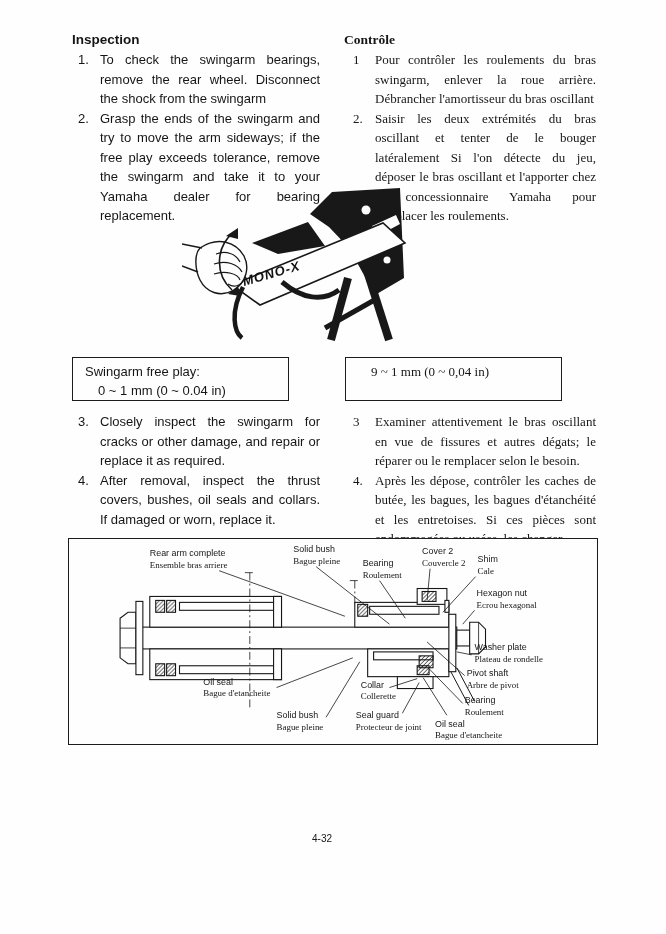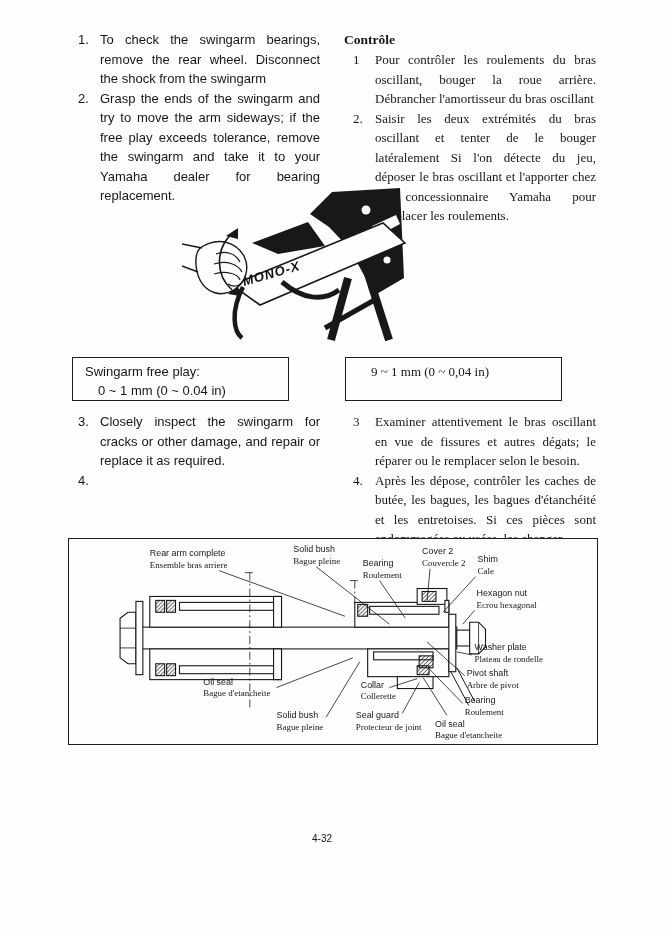--- a/index.html
+++ b/index.html
@@ -43,35 +43,36 @@
   }
   .decal{font-family:"Liberation Sans",sans-serif;font-weight:bold;font-style:italic;
     font-size:13px;letter-spacing:1px;fill:#111;}
 </style>
 </head>
 <body>
 
 <div class="page">
 
   <section class="col en" style="left:72px;top:30px;width:248px;">
+    <h2>Inspection</h2>
     <div class="li">
       <span class="num">1.</span>
       <div class="txt">To check the swingarm bearings, remove the rear wheel. Disconnect the shock from the swingarm</div>
     </div>
     <div class="li">
       <span class="num">2.</span>
       <div class="txt">Grasp the ends of the swingarm and try to move the arm sideways; if the free play exceeds tolerance, remove the swingarm and take it to your Yamaha dealer for bearing replacement.</div>
     </div>
   </section>
 
   <section class="col fr" style="left:344px;top:30px;width:252px;">
     <h2>Contrôle</h2>
     <div class="li">
       <span class="num">1</span>
-      <div class="txt">Pour contrôler les roulements du bras oscillant, bouger la roue arrière. Débrancher l'amortisseur du bras oscillant</div>
+      <div class="txt">Pour contrôler les roulements du bras swingarm, enlever la roue arrière. Débrancher l'amortisseur du bras oscillant</div>
     </div>
     <div class="li">
       <span class="num">2.</span>
       <div class="txt">Saisir les deux extrémités du bras oscillant et tenter de le bouger latéralement Si l'on détecte du jeu, déposer le bras oscillant et l'apporter chez le concessionnaire Yamaha pour remplacer les roulements.</div>
     </div>
   </section>
 
   <figure class="photo">
     <svg viewBox="0 0 292 160">
 
@@ -114,20 +115,21 @@
     <div class="val">9 ~ 1 mm (0 ~ 0,04 in)</div>
   </div>
 
   <section class="col en" style="left:72px;top:412px;width:248px;">
     <div class="li">
       <span class="num">3.</span>
       <div class="txt">Closely inspect the swingarm for cracks or other damage, and repair or replace it as required.</div>
     </div>
     <div class="li">
       <span class="num">4.</span>
+      <div class="txt">After removal, inspect the thrust covers, bushes, oil seals and collars. If damaged or worn, replace it.</div>
     </div>
   </section>
 
   <section class="col fr" style="left:344px;top:412px;width:252px;">
     <div class="li">
       <span class="num">3</span>
       <div class="txt">Examiner attentivement le bras oscillant en vue de fissures et autres dégats; le réparer ou le remplacer selon le besoin.</div>
     </div>
     <div class="li">
       <span class="num">4.</span>

